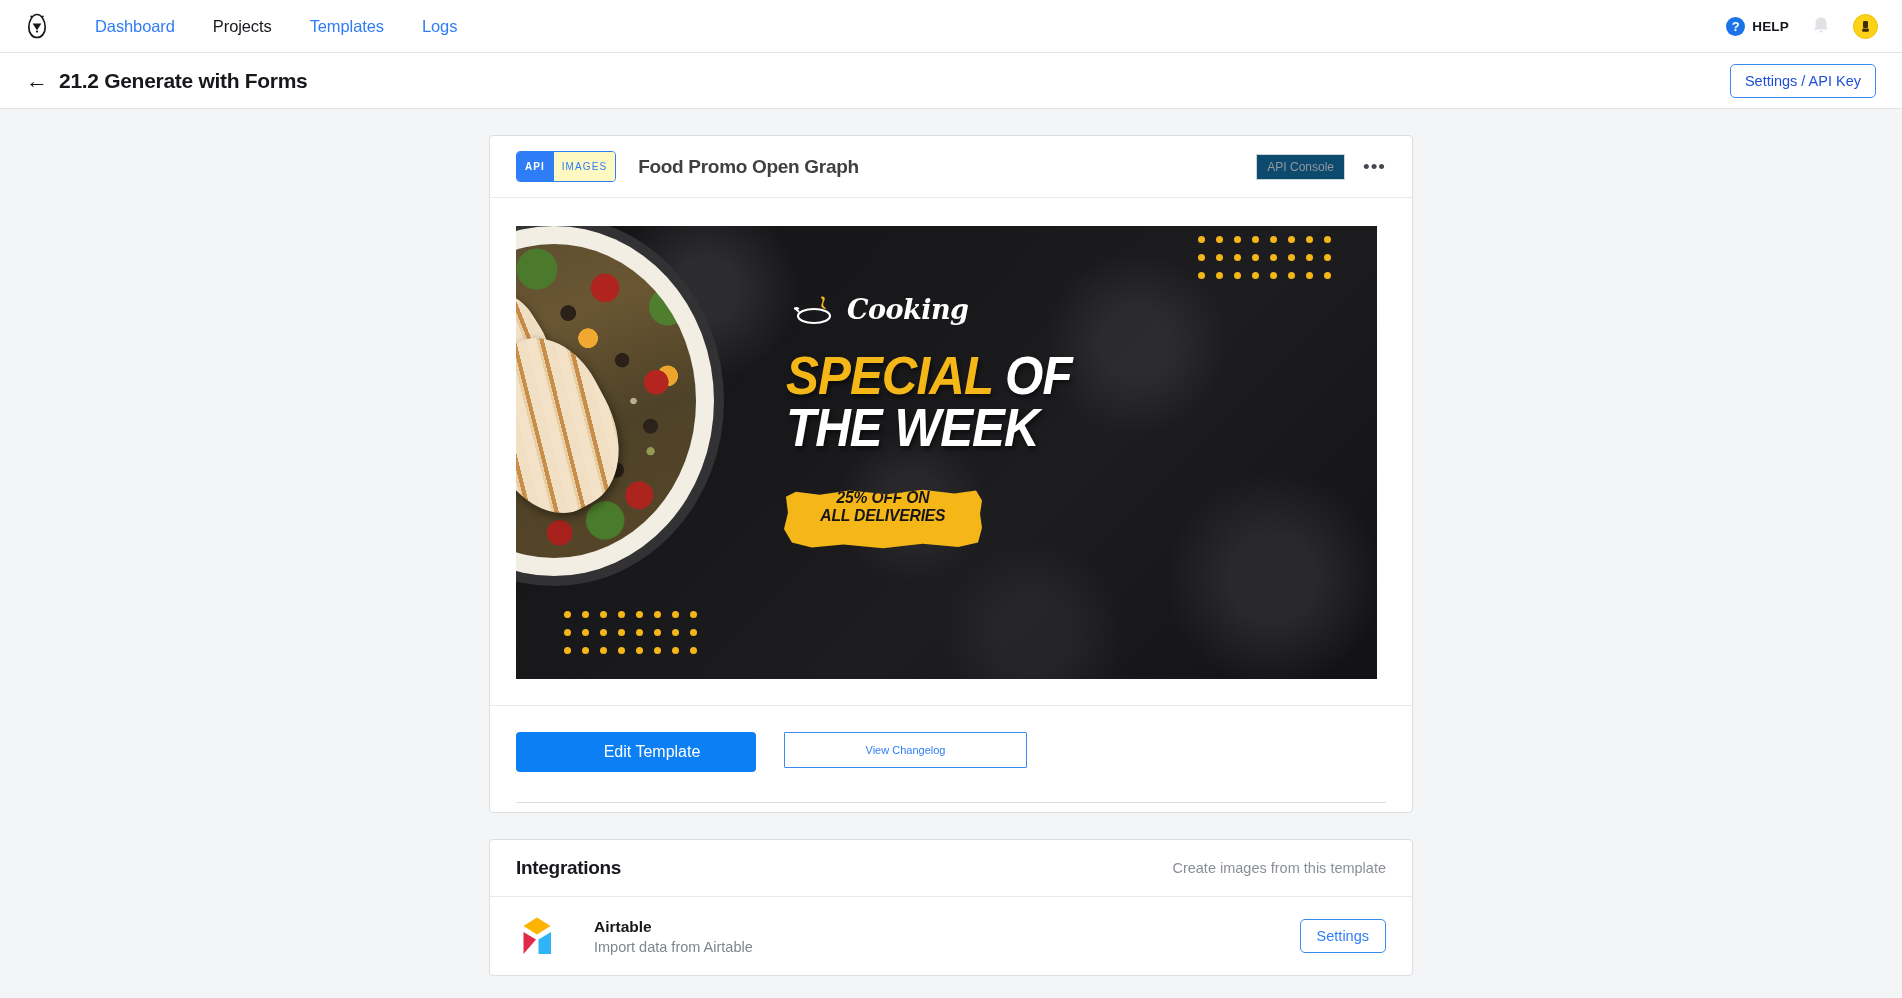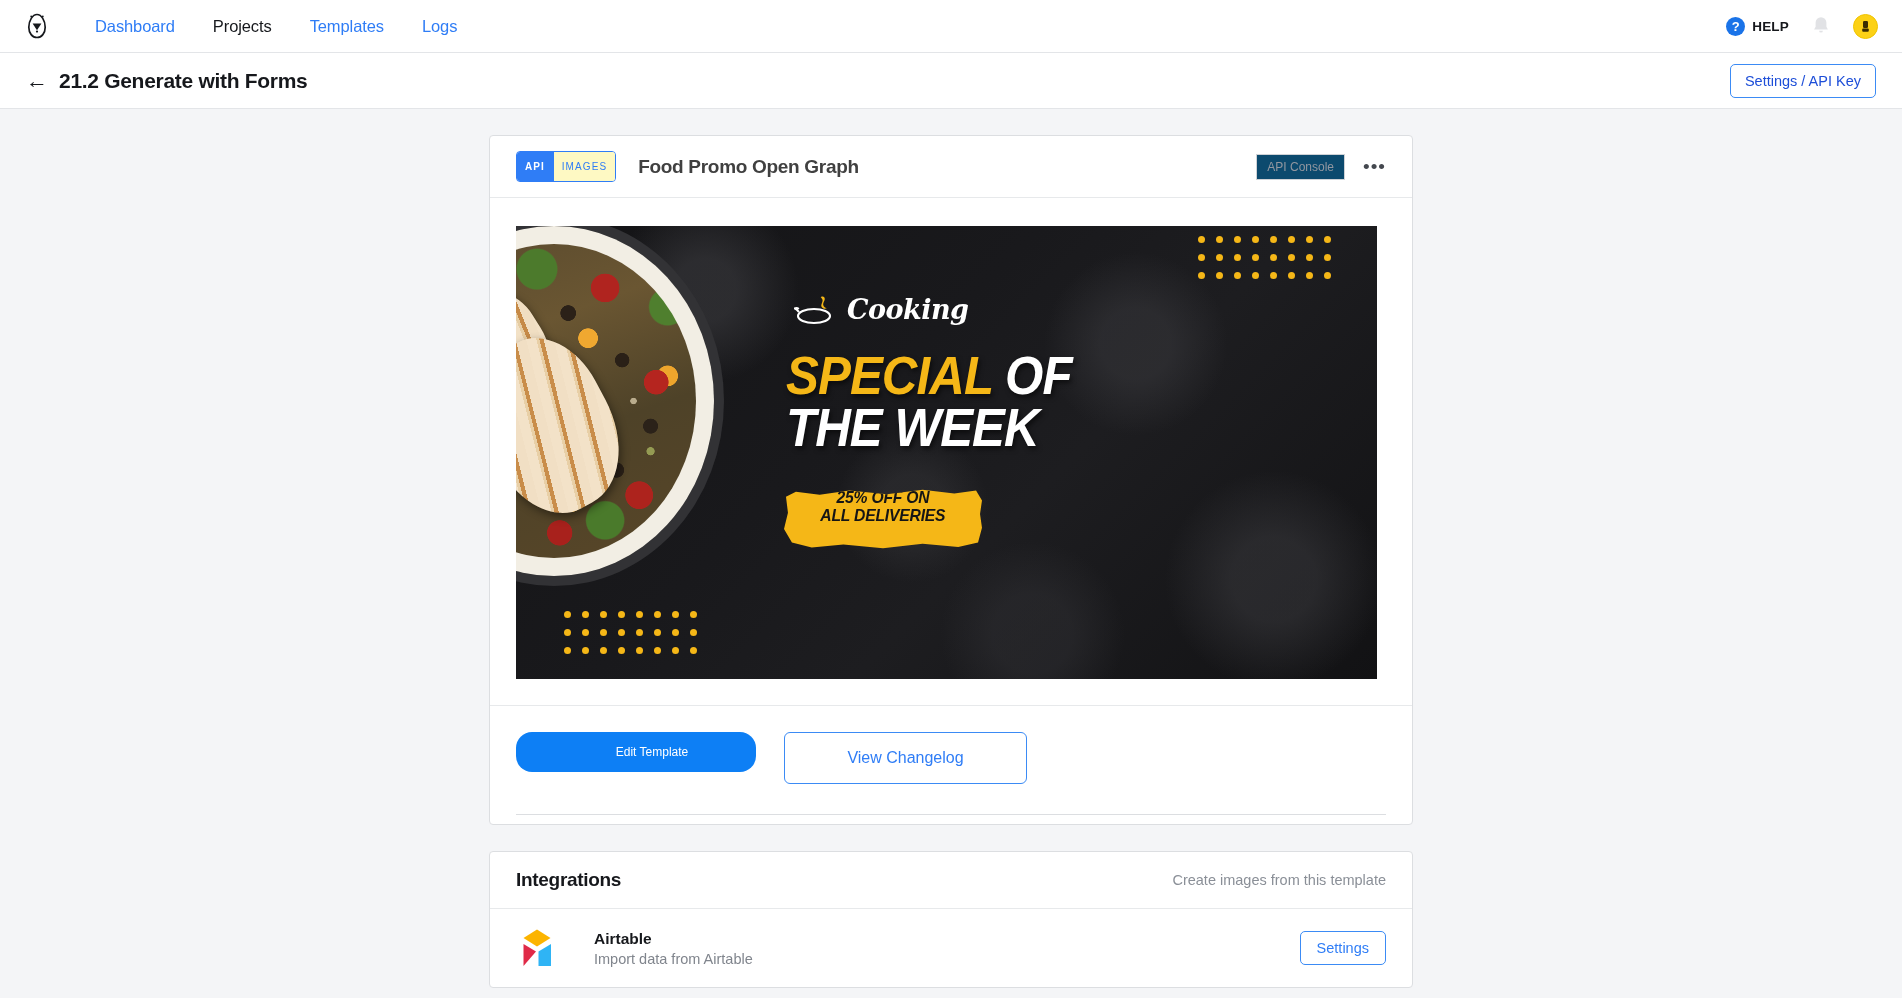--- a/index.html
+++ b/index.html
@@ -215,28 +215,28 @@
     font-weight:bold; font-style:italic; font-size:16.5px; color:#151515;
     letter-spacing:-.2px; line-height:1.12; transform:scaleX(.95);
   }
 
   
   .actions{
     padding:26px 26px 30px 26px; display:flex; gap:28px;
     border-top:1px solid #e7e9eb; margin-top:26px;
   }
   .btn-primary{
-    background:#0d7ff5; color:#fff; border:none; border-radius:16px;
-    width:240px; height:40px; font-size:12px; cursor:pointer;
+    background:#0d7ff5; color:#fff; border:none; border-radius:4px;
+    width:240px; height:40px; font-size:16px; cursor:pointer;
     font-family:"Liberation Sans", sans-serif;
     padding-left:32px;
   }
   .btn-outline{
-    background:#fff; color:#2f7df6; border:1px solid #3b8bf5; border-radius:6px;
-    width:243px; height:52px; font-size:16px; cursor:pointer;
+    background:#fff; color:#2f7df6; border:1px solid #3b8bf5; border-radius:1px;
+    width:243px; height:36px; font-size:11px; cursor:pointer;
     font-family:"Liberation Sans", sans-serif;
   }
   .card-cut{
     height:10px; margin:0 26px; border-top:1px solid #dcdee1; background:#fff;
   }
 
   
   .card2{ margin-top:26px; }
   .int-head{
     height:57px; display:flex; align-items:center; padding:0 26px;

